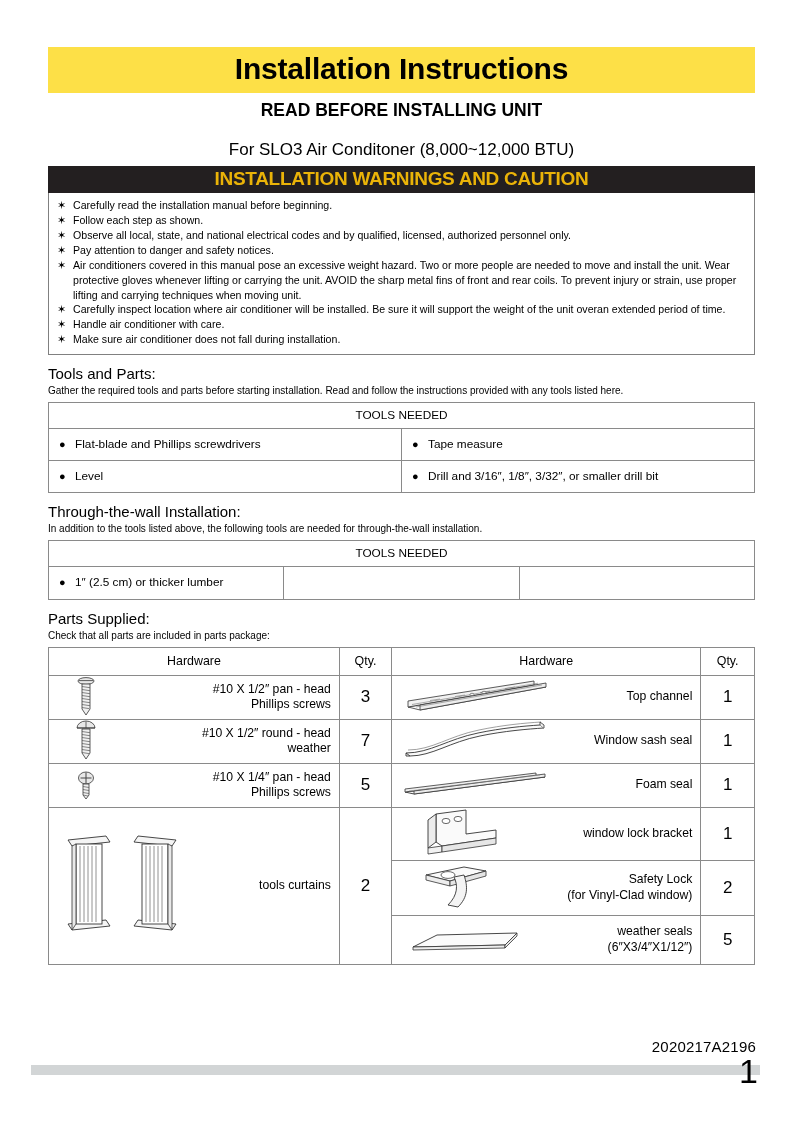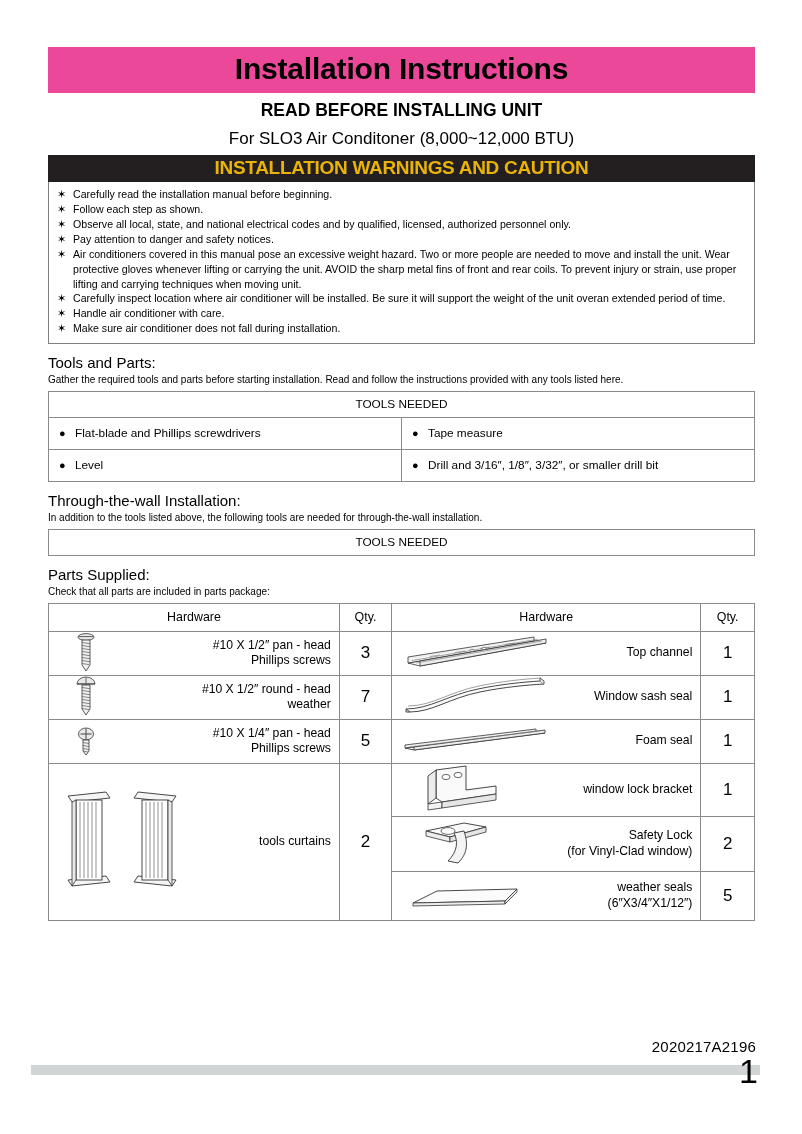--- a/index.html
+++ b/index.html
@@ -23,40 +23,40 @@
   }
   .content {
     position: absolute;
     left: 48px;
     top: 47px;
     width: 707px;
   }
 
   
   .title-bar {
-    background: #ec4899;
+    background: #fde047;
     text-align: center;
     font-size: 30px;
     font-weight: bold;
     letter-spacing: -0.2px;
     padding: 7px 0 9px 0;
     line-height: 1.0;
   }
   .subtitle1 {
     text-align: center;
     font-size: 17.5px;
     font-weight: bold;
     margin-top: 7px;
     line-height: 1.15;
   }
   .subtitle2 {
     text-align: center;
     font-size: 17px;
     font-weight: normal;
-    margin-top: 9px;
+    margin-top: 20px;
     line-height: 1.15;
   }
   .warn-bar {
     background: #231f20;
     color: #eab308;
     text-align: center;
     font-size: 19px;
     font-weight: bold;
     letter-spacing: -0.3px;
     padding: 3px 0 4px 0;
@@ -267,20 +267,25 @@
     </tbody>
       </table>
 
     <div class="sec-head">Through-the-wall Installation:</div>
     <div class="sec-sub">In addition to the tools listed above, the following tools are needed for through-the-wall installation.</div>
 
     <table class="grid">
       <tbody>
           <tr>
         <td class="tools-head" colspan="3">TOOLS NEEDED</td>
+      </tr>
+      <tr>
+        <td class="tw-cell"><span class="bullet">●</span><span>1″ (2.5 cm) or thicker lumber</span></td>
+        <td class="tw-cell"><span></span></td>
+        <td class="tw-cell"><span></span></td>
       </tr>
     </tbody>
       </table>
 
     <div class="sec-head">Parts Supplied:</div>
     <div class="sec-sub">Check that all parts are included in parts package:</div>
 
     <table class="parts">
       <colgroup>
         <col style="width:41.2%">

